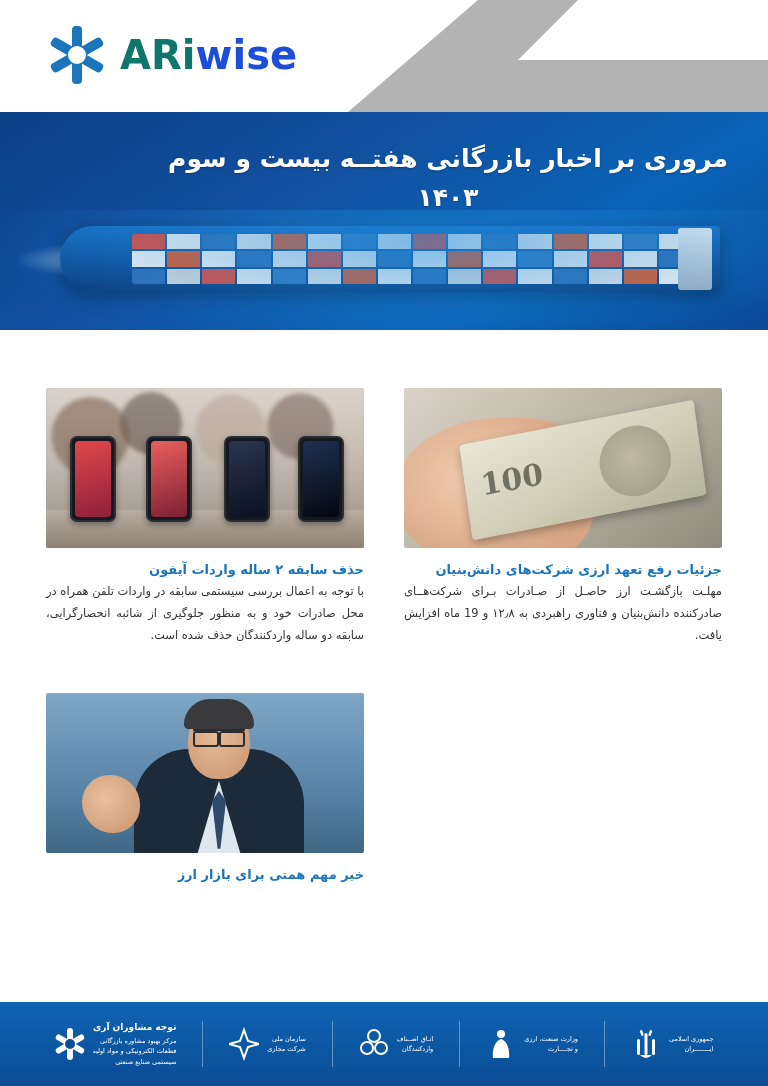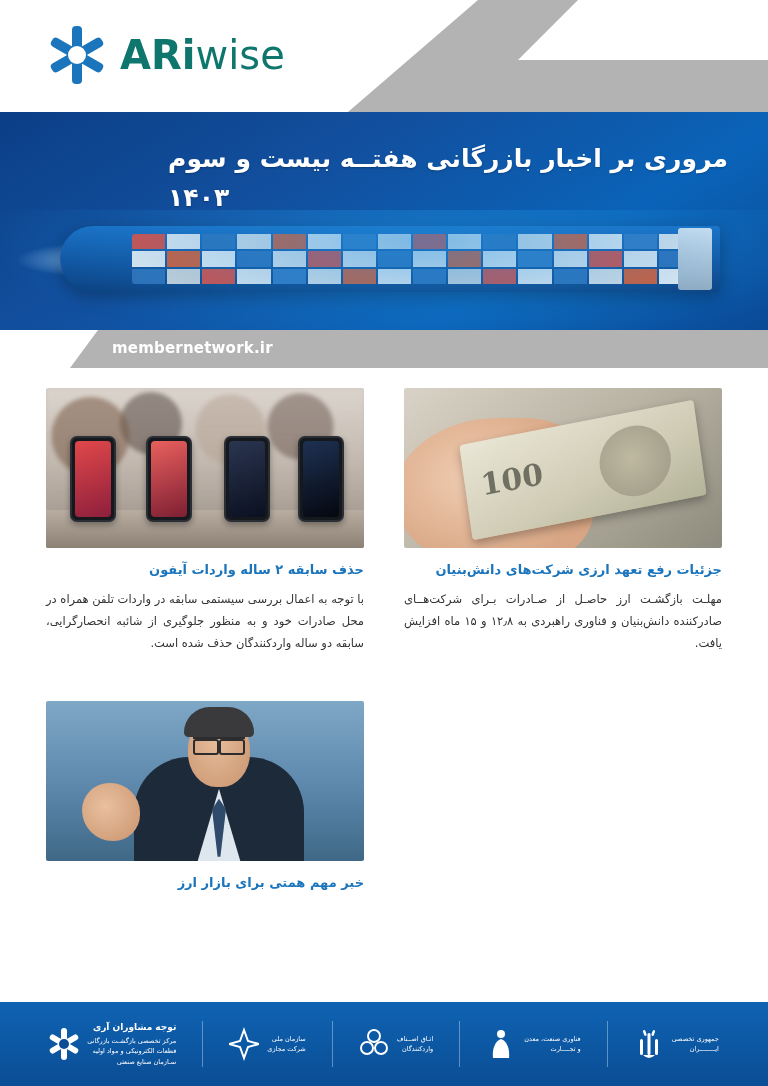--- a/index.html
+++ b/index.html
@@ -35,36 +35,36 @@
     display: flex; align-items: center; gap: 14px;
   }
   .logo-mark {
     width: 58px; height: 62px; position: relative;
   }
   .logo-text {
     font-size: 40px; font-weight: bold; letter-spacing: 0px;
     line-height: 1;
   }
   .logo-text .ari { color: #0f766e; font-weight: bold; }
-  .logo-text .wise { color: #0f766e; font-weight: normal; }
+  .logo-text .wise { color: #1d4ed8; font-weight: bold; }
 
   
   .hero {
     position: absolute; left: 0; top: 112px; width: 768px; height: 218px;
     background: linear-gradient(150deg, #0b3f86 0%, #124f9e 35%, #0a63b8 70%, #0a4a96 100%);
     overflow: hidden;
   }
   .hero::after {
     content: "";
     position: absolute; left: -10%; top: 45%; width: 130%; height: 70%;
     background: radial-gradient(ellipse at 50% 20%, rgba(30,140,220,0.55), rgba(10,50,120,0) 62%);
   }
   .hero-title {
     position: absolute; right: 40px; top: 28px;
-    direction: rtl; text-align: left;
+    direction: rtl; text-align: center;
     color: #ffffff; font-size: 25px; font-weight: bold;
     line-height: 1.55; letter-spacing: 0px;
     text-shadow: 0 1px 2px rgba(0,0,0,0.25);
   }
   .ship {
     position: absolute; left: 60px; top: 96px; width: 660px; height: 105px;
   }
   .ship-hull {
     position: absolute; left: 0; top: 18px; width: 660px; height: 66px;
     background: linear-gradient(180deg, #1a6fc4 0%, #10529c 55%, #0b3e7d 100%);
@@ -115,21 +115,21 @@
     position: relative;
   }
   .card-title {
     direction: rtl; text-align: right;
     color: #1b75bc; font-size: 13px; font-weight: bold;
     margin-top: 12px; line-height: 1.5;
   }
   .card-body {
     direction: rtl; text-align: justify;
     color: #333333; font-size: 11.5px; line-height: 1.95;
-    margin-top: 8px;
+    margin-top: 0;
   }
 
   
   .ph-phones { background: linear-gradient(180deg,#cfc6bd 0%, #bfb3a8 45%, #9e9287 100%); }
   .ph-phones .blur-people {
     position: absolute; inset: 0;
     background:
       radial-gradient(circle at 14% 30%, rgba(120,90,70,.55) 0 38px, transparent 40px),
       radial-gradient(circle at 33% 22%, rgba(60,45,40,.45) 0 30px, transparent 32px),
       radial-gradient(circle at 58% 26%, rgba(180,160,145,.5) 0 34px, transparent 36px),
@@ -353,24 +353,20 @@
         <div class="stack">
             <i style="background:#ededed"></i>
             <i style="background:#2f6fb5"></i>
             <i style="background:#f4f4f4"></i>
           </div>
       </div>
       <div class="ship-bridge"></div>
     </div>
   </div>
 
-  <div class="urlbar">
-    <div class="urlbar-grey"></div>
-    <div class="urlbar-text">membernetwork.ir</div>
-  </div>
 
   <div class="grid">
 
     <div class="col-left">
 
       <div>
         <div class="photo ph-phones">
           <div class="blur-people"></div>
           <div class="counter"></div>
           <div class="dev d1"></div>
@@ -403,44 +399,44 @@
 
       <div>
         <div class="photo ph-money">
           <div class="hand"></div>
           <div class="bill">
             <span class="hundred">100</span>
             <span class="oval"></span>
           </div>
         </div>
         <div class="card-title">جزئیات رفع تعهد ارزی شرکت‌های دانش‌بنیان</div>
-        <div class="card-body">مهلـت بازگشـت ارز حاصـل از صـادرات بـرای شرکت‌هــای صادرکننده دانش‌بنیان و فناوری راهبردی به ۱۲٫۸ و ۱۵ ماه افزایش یافت.</div>
+        <div class="card-body">مهلـت بازگشـت ارز حاصـل از صـادرات بـرای شرکت‌هــای صادرکننده دانش‌بنیان و فناوری راهبردی به ۱۲٫۸ و 19 ماه افزایش یافت.</div>
       </div>
 
     </div>
   </div>
 
   <div class="footer">
 
     <div class="footer-logo">
       <div class="fl-mark">
         <svg width="30" height="34" viewBox="0 0 30 34">
           <g fill="#ffffff">
             <rect x="12" y="1" width="6" height="32" rx="3"></rect>
             <rect x="12" y="1" width="6" height="32" rx="3" transform="rotate(60 15 17)"></rect>
             <rect x="12" y="1" width="6" height="32" rx="3" transform="rotate(120 15 17)"></rect>
             <circle cx="15" cy="17" r="5" fill="#0a4d94"></circle>
           </g>
         </svg>
       </div>
       <div class="fl-text">
         <b>توجه مشاوران آری</b>
-        <div>مرکز تخصصی بازگشـت بازرگانی</div>
+        <div>مرکز بهبود مشاوره بازرگانی</div>
         <div>قطعات الکترونیکی و مواد اولیه</div>
-        <div>سـازمان صنایع صنعتی</div>
+        <div>سیستمی صنایع صنعتی</div>
       </div>
     </div>
 
     <div class="fdivider"></div>
 
     <div class="footer-logo">
       <div class="fl-mark">
         <svg width="30" height="34" viewBox="0 0 30 34">
           <g stroke="#ffffff" stroke-width="2" fill="none">
             <path d="M15 3 L19 14 L30 17 L19 20 L15 31 L11 20 L0 17 L11 14 Z"></path>
@@ -476,41 +472,41 @@
     <div class="footer-logo">
       <div class="fl-mark">
         <svg width="30" height="34" viewBox="0 0 30 34">
           <g fill="#ffffff">
             <circle cx="15" cy="7" r="4"></circle>
             <path d="M15 12 C9 14 6 22 7 31 L23 31 C24 22 21 14 15 12 Z"></path>
           </g>
         </svg>
       </div>
       <div class="fl-text">
-        <div>فناوری صنعت، معدن</div>
+        <div>وزارت صنعت، ارزی</div>
         <div>و تجــــارت</div>
       </div>
     </div>
 
     <div class="fdivider"></div>
 
     <div class="footer-logo">
       <div class="fl-mark">
         <svg width="30" height="34" viewBox="0 0 30 34">
           <g fill="#ffffff">
             <rect x="13.5" y="6" width="3" height="22" rx="1.5"></rect>
             <rect x="6" y="12" width="3" height="16" rx="1.5"></rect>
             <rect x="21" y="12" width="3" height="16" rx="1.5"></rect>
             <path d="M9 28 Q15 34 21 28 Z"></path>
             <rect x="9.5" y="3" width="2.5" height="6" rx="1.2" transform="rotate(-20 10.7 6)"></rect>
             <rect x="18" y="3" width="2.5" height="6" rx="1.2" transform="rotate(20 19.2 6)"></rect>
           </g>
         </svg>
       </div>
       <div class="fl-text">
-        <div>جمهوری تخصصی</div>
+        <div>جمهوری اسلامی</div>
         <div>ایــــــــران</div>
       </div>
     </div>
 
   </div>
 
 </div>
 
 </body></html>

